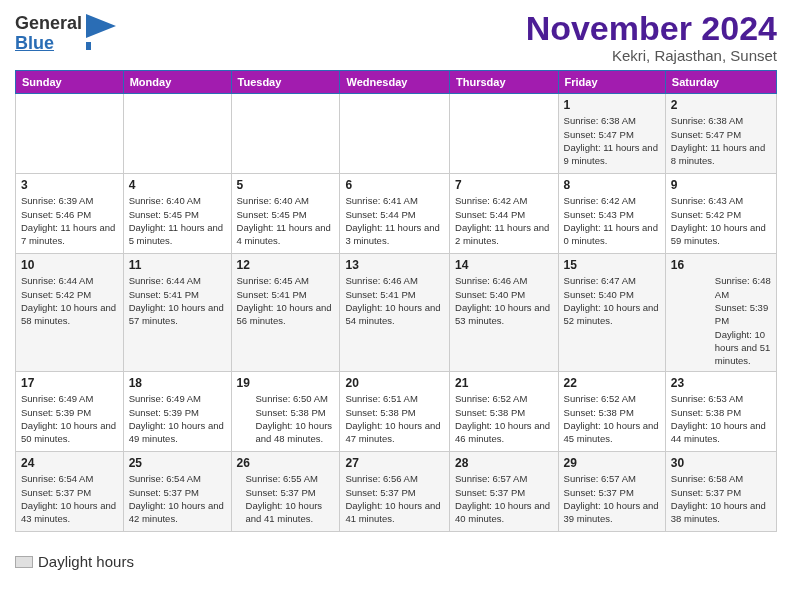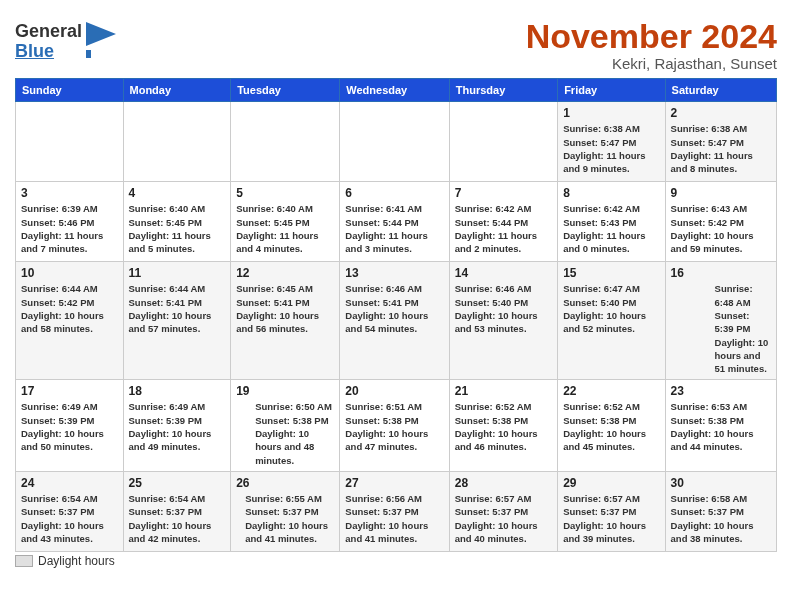--- a/index.html
+++ b/index.html
@@ -6,21 +6,21 @@
     body {
       font-family: Arial, sans-serif;
       background: #fff;
       width: 792px;
       min-height: 612px;
       overflow: hidden;
     }
     .page {
       width: 792px;
       min-height: 612px;
-      padding: 18px 15px 10px 15px;
+      padding: 10px 15px 10px 15px;
     }
     .header {
       display: flex;
       align-items: flex-start;
       justify-content: space-between;
       margin-bottom: 6px;
     }
     .logo {
       display: flex;
       align-items: center;
@@ -36,34 +36,34 @@
       height: 36px;
       margin-left: 4px;
       margin-top: -4px;
     }
     .title-block {
       text-align: right;
     }
     .month-title {
       font-size: 34px;
       font-weight: bold;
-      color: #c2410c;
+      color: #4c1d95;
       line-height: 1.1;
     }
     .subtitle {
       font-size: 15px;
       color: #555;
     }
     table {
       width: 100%;
       border-collapse: collapse;
       font-size: 10.5px;
     }
     thead th {
-      background: #1d4ed8;
+      background: #a21caf;
       color: #fff;
       font-weight: bold;
       text-align: left;
       padding: 5px 6px;
       font-size: 11px;
       border: 1px solid #2a6db5;
     }
     tbody td {
       vertical-align: top;
       border: 1px solid #ccc;
@@ -82,30 +82,29 @@
       font-size: 12px;
       font-weight: bold;
       color: #222;
       display: block;
       margin-bottom: 2px;
     }
     .day-info {
       font-size: 9.5px;
       color: #333;
       line-height: 1.4;
-      font-weight: bold;
     }
     td.empty {
       background: #fff !important;
     }
     .footer {
       display: flex;
       align-items: center;
-      margin-top: 2px;
-      font-size: 12px;
+      margin-top: 21px;
+      font-size: 15px;
       color: #333;
     }
     .legend-box {
       width: 18px;
       height: 12px;
       background: #e0e0e0;
       display: inline-block;
       margin-right: 5px;
       border: 1px solid #aaa;
     }

